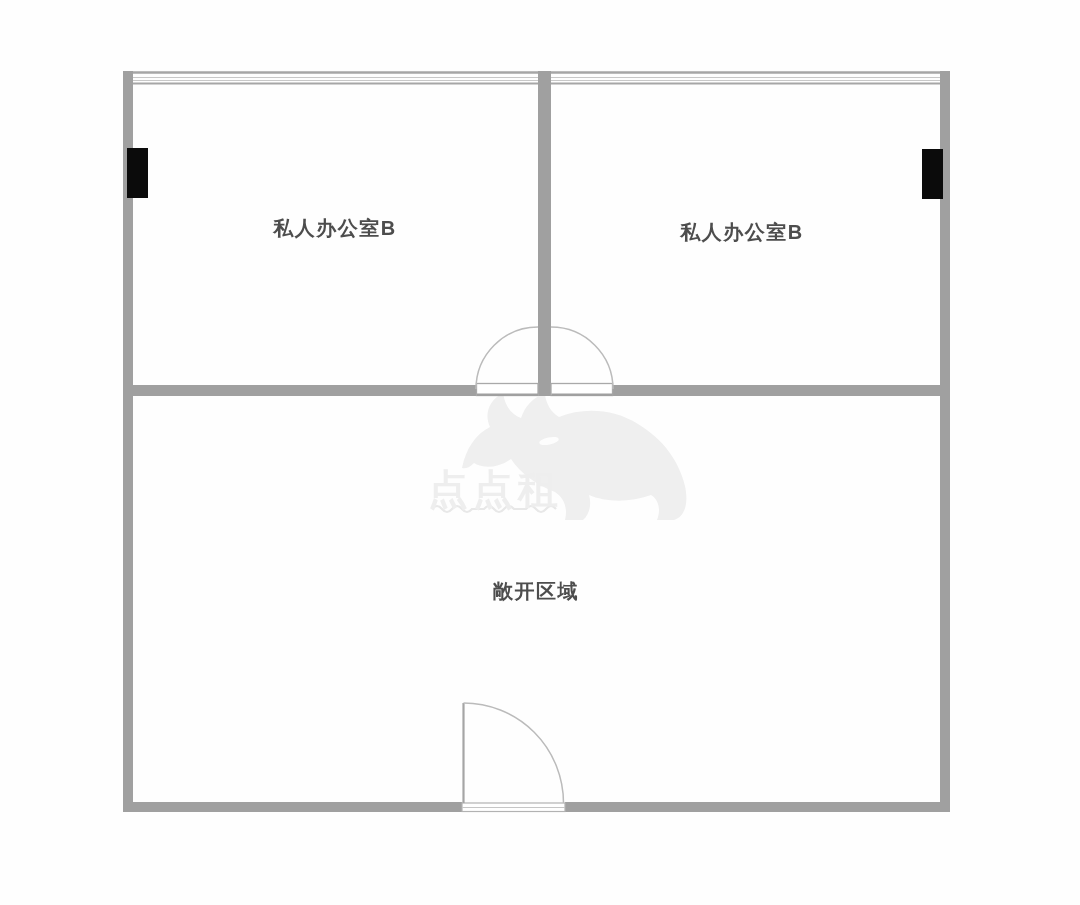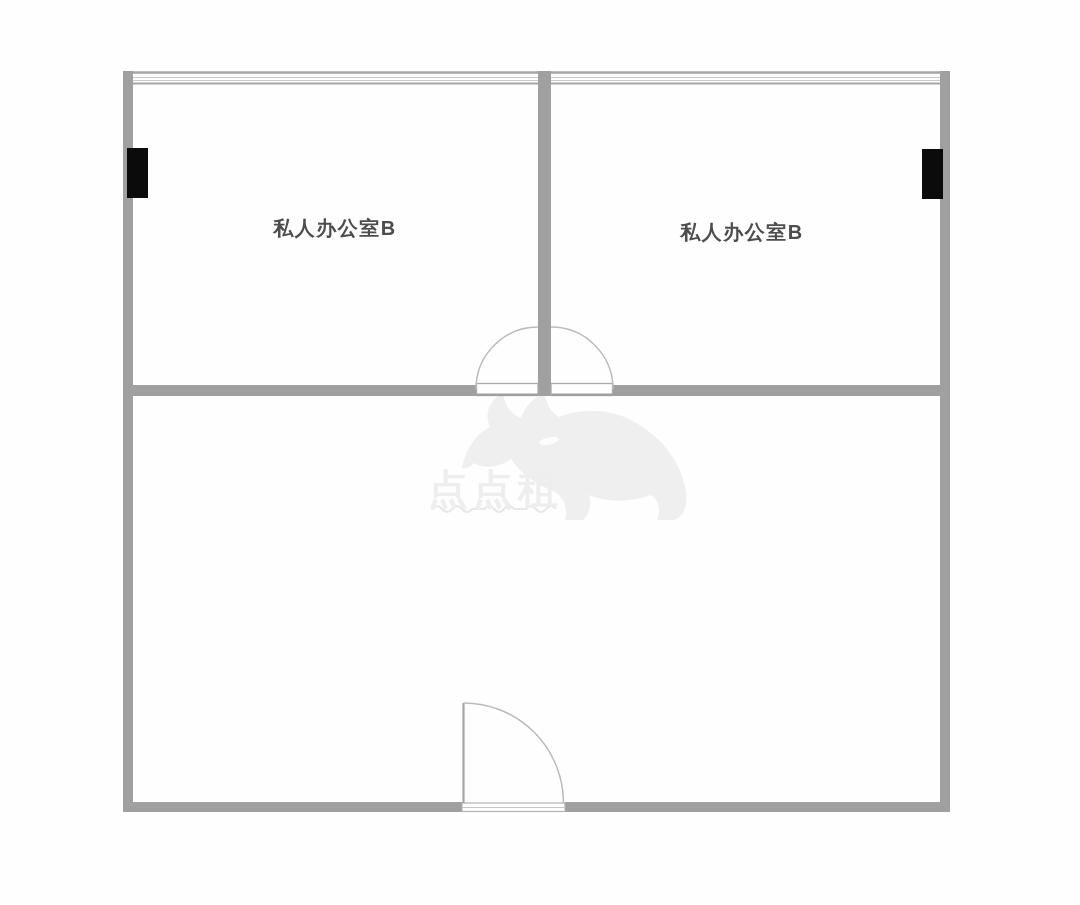--- a/index.html
+++ b/index.html
@@ -98,16 +98,17 @@
       <line x1="463.5" y1="703" x2="463.5" y2="803" stroke="#a5a5a5" stroke-width="2.2"></line>
       <path d="M 463.5 703 A 100 100 0 0 1 563.5 803" fill="none" stroke="#bbbbbb" stroke-width="1.5"></path>
     </g>
 
     <rect x="127" y="148" width="21" height="50" fill="#0b0b0b"></rect>
     <rect x="922" y="149" width="21" height="50" fill="#0b0b0b"></rect>
   </svg>
 
   <div class="room-label" id="label-office-a">私人办公室B</div>
   <div class="room-label" id="label-office-b">私人办公室B</div>
+  <div class="room-label" id="label-open-area">敞开区域</div>
 
   <div class="watermark-text">点点租</div>
 
 </div>
 
 </body></html>

